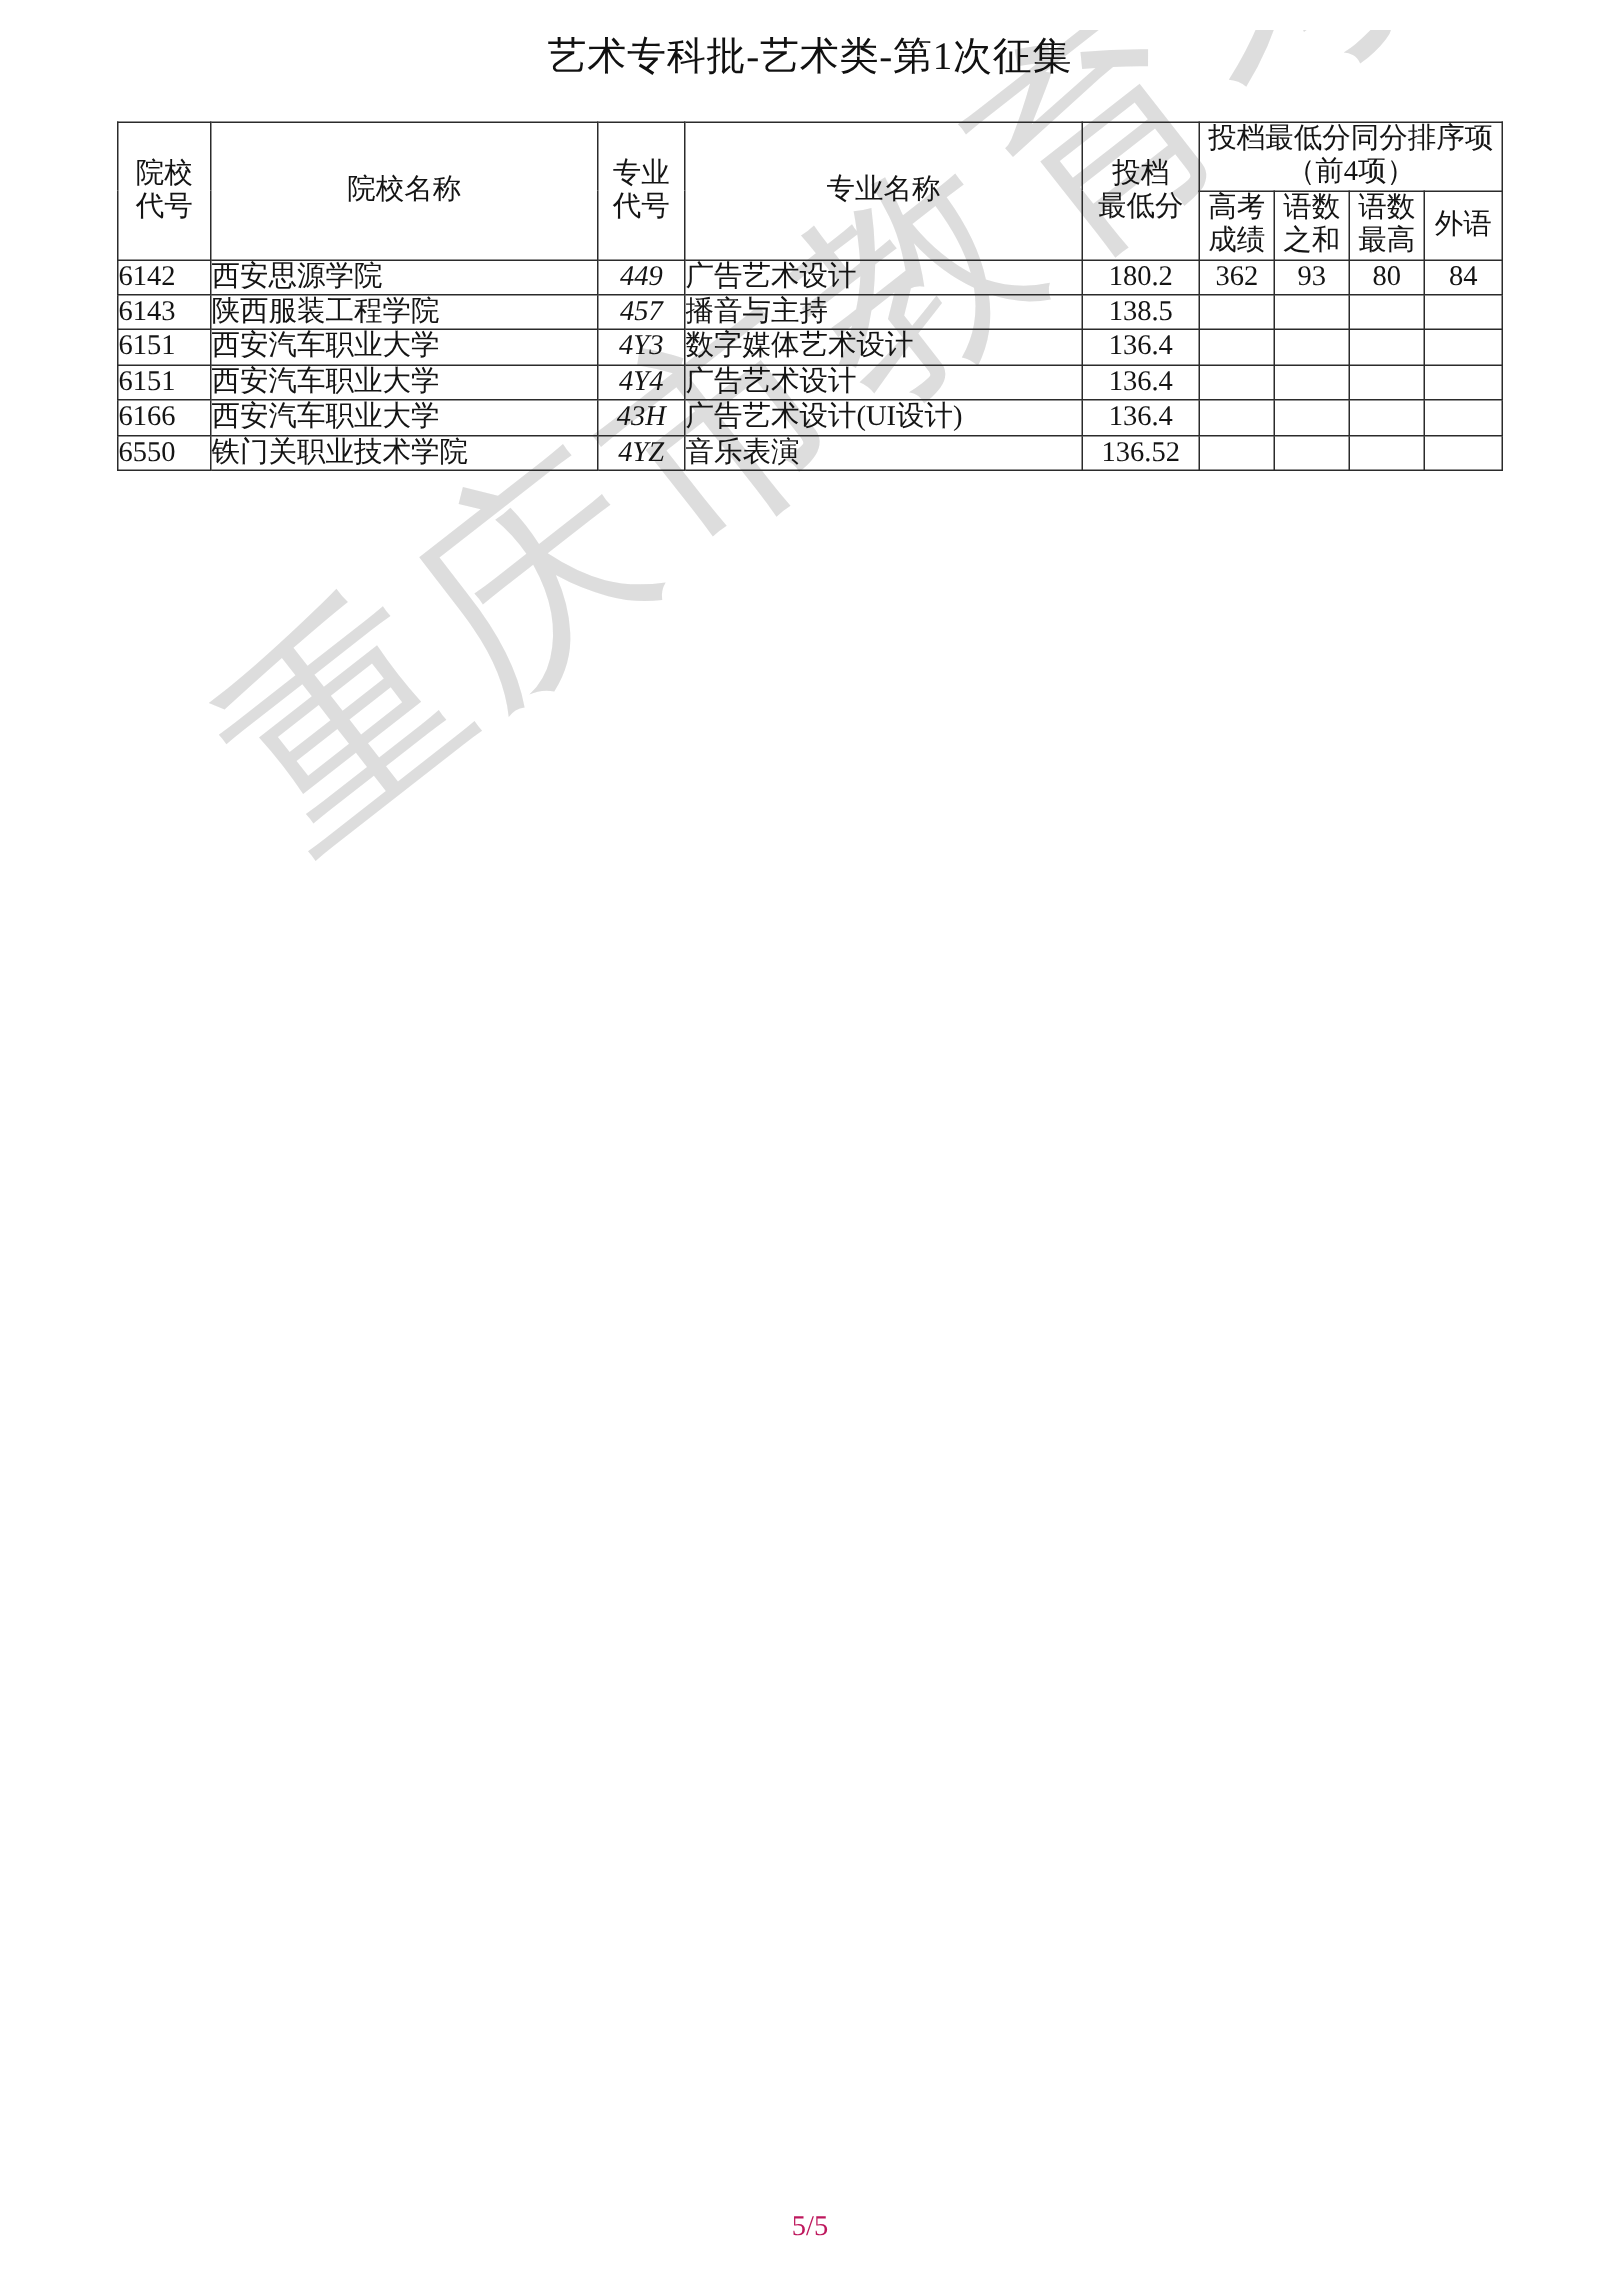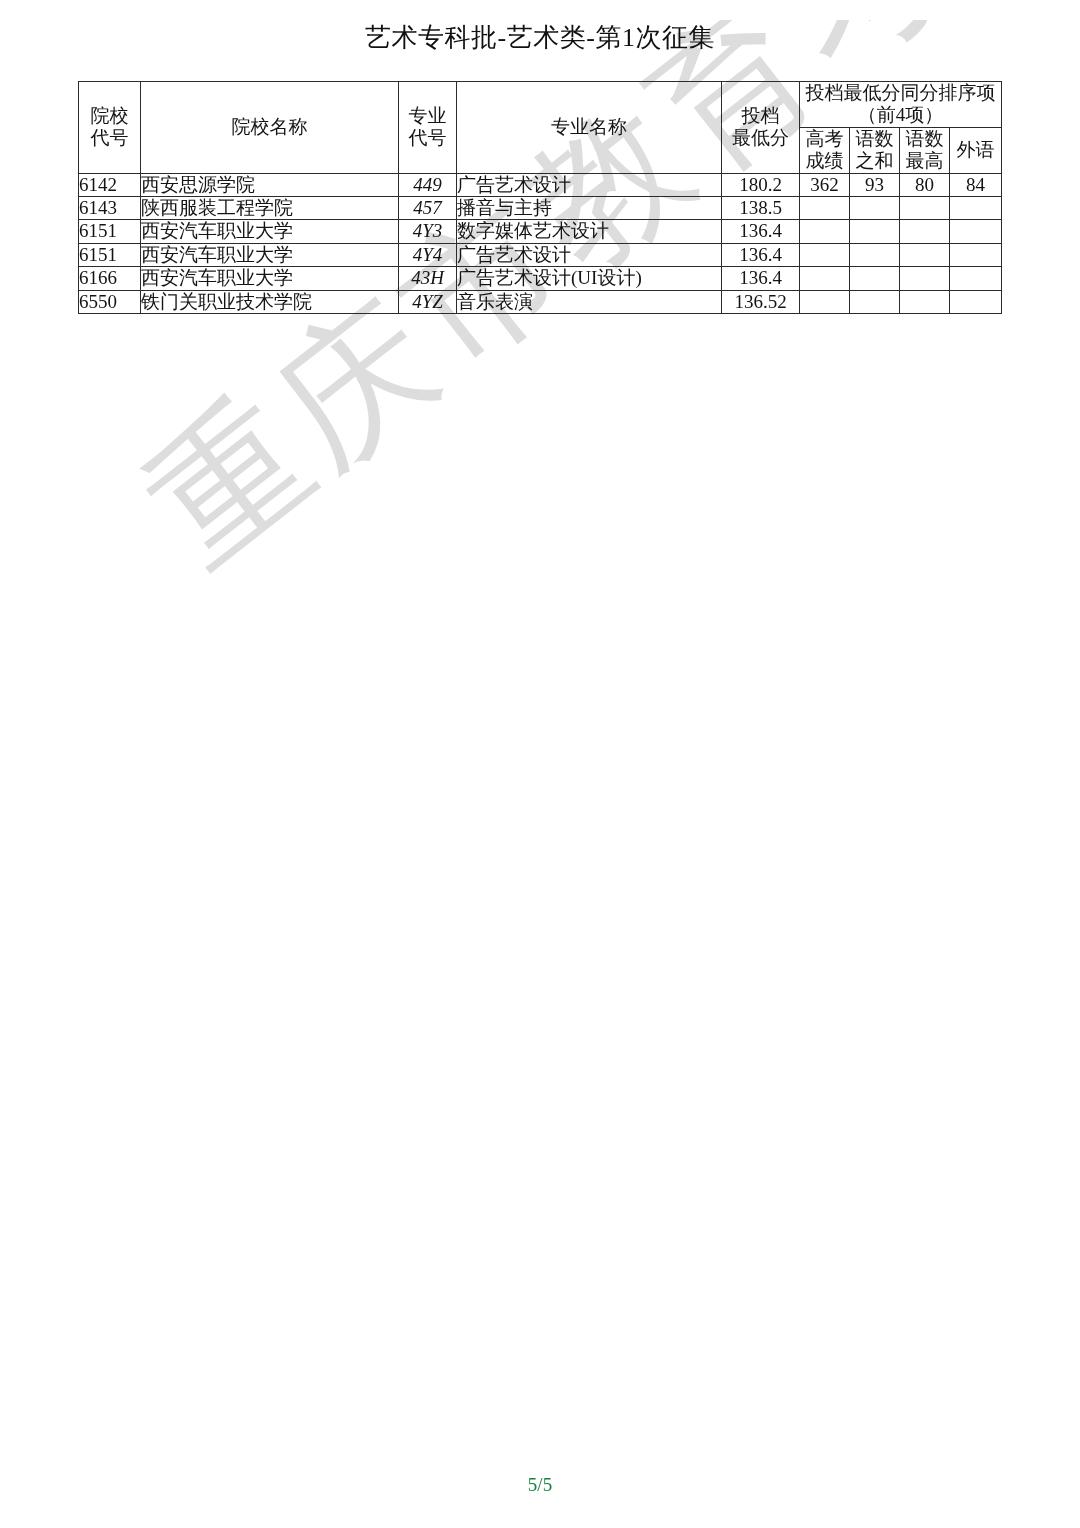--- a/index.html
+++ b/index.html
@@ -121,21 +121,21 @@
   td.c-score     { text-align: center; padding: 4px 0; }
   td.c-sub       { text-align: center; padding: 4px 0; }
 
   .page-number {
     position: absolute;
     left: 0;
     right: 0;
     bottom: 52px;
     text-align: center;
     font-size: 19px;
-    color: #15803d;
+    color: #be185d;
     z-index: 2;
   }
 </style>
 </head>
 <body>
 
 <div class="page">
 
   <div class="watermark">
     <div class="watermark-text">重庆市教育考试院</div>

